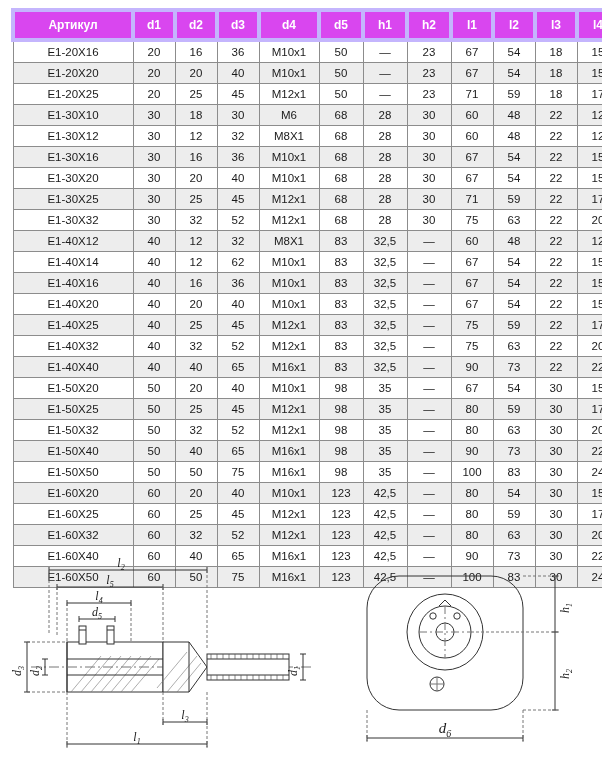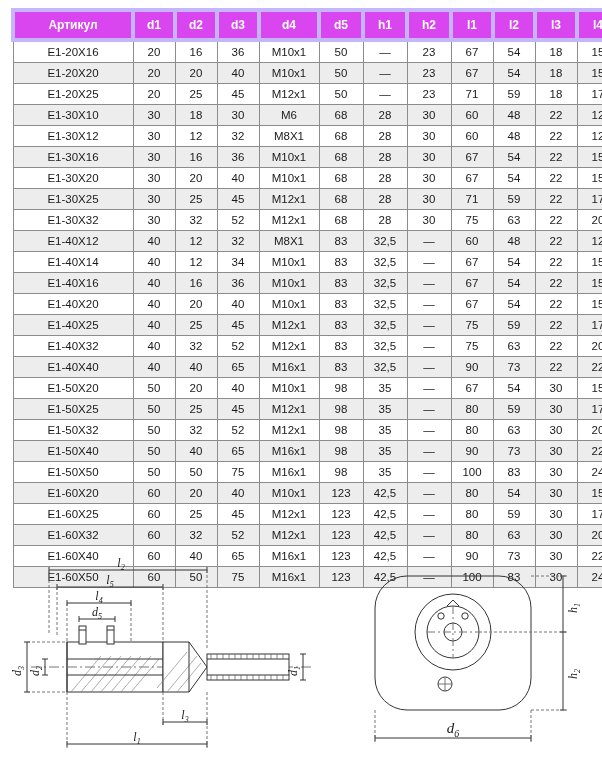--- a/index.html
+++ b/index.html
@@ -64,21 +64,21 @@
     top: 548px;
     width: 576px;
     height: 204px;
   }
   .drawing-box {
     position: absolute;
     top: 0;
     height: 204px;
   }
   .left-drawing  { left: 0;   width: 330px; }
-  .right-drawing { left: 356px; width: 236px; text-align: right; }
+  .right-drawing { left: 348px; width: 236px; text-align: right; }
   svg { display: block; }
   .dim-text {
     font-family: "Liberation Serif", serif;
     font-style: italic;
     font-size: 12px;
     fill: #1a1a1a;
   }
   .sub {
     font-size: 8px;
   }
@@ -254,21 +254,21 @@
           <td class="col-l">60</td>
           <td class="col-l">48</td>
           <td class="col-l">22</td>
           <td class="col-l">12</td>
           <td class="col-l">28</td>
         </tr>
         <tr class="odd">
           <td class="col-art">E1-40X14</td>
           <td class="col-n">40</td>
           <td class="col-n">12</td>
-          <td class="col-n">34</td>
+          <td class="col-n">62</td>
           <td class="col-d4">M10x1</td>
           <td class="col-d5">83</td>
           <td class="col-h">32,5</td>
           <td class="col-h">—</td>
           <td class="col-l">67</td>
           <td class="col-l">54</td>
           <td class="col-l">22</td>
           <td class="col-l">15</td>
           <td class="col-l">30</td>
         </tr>

